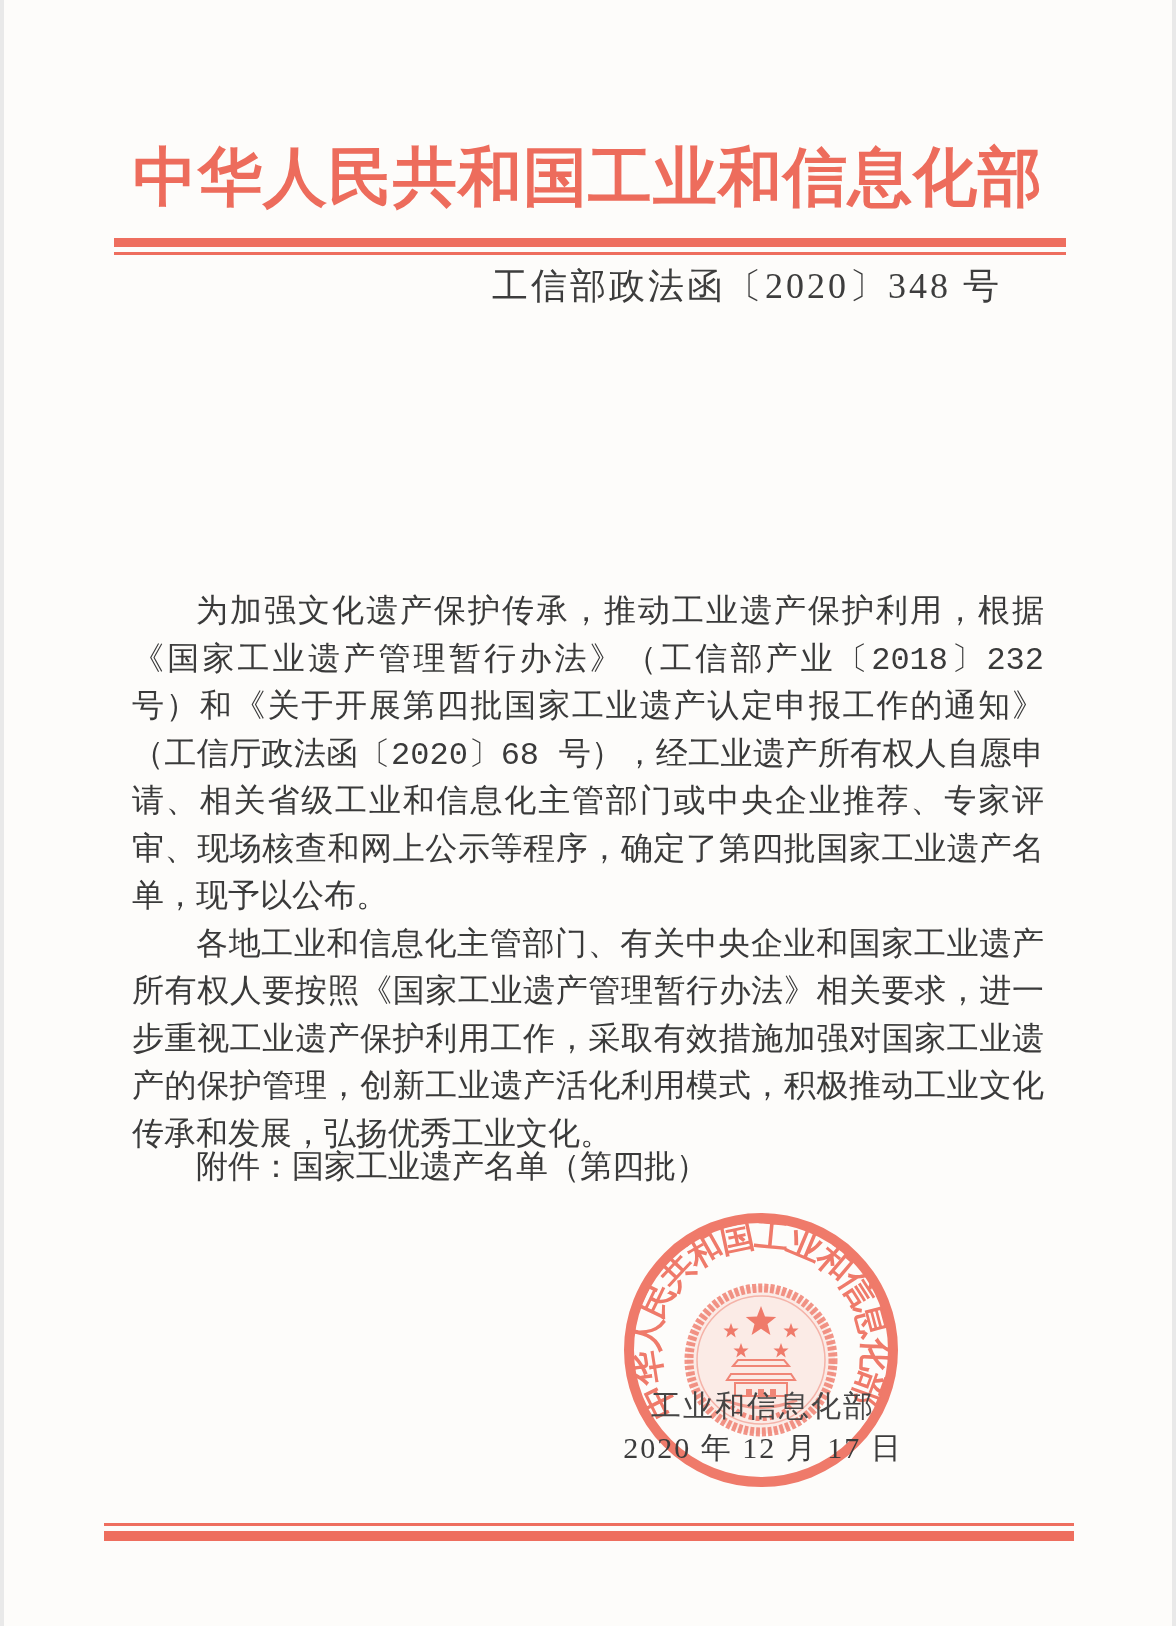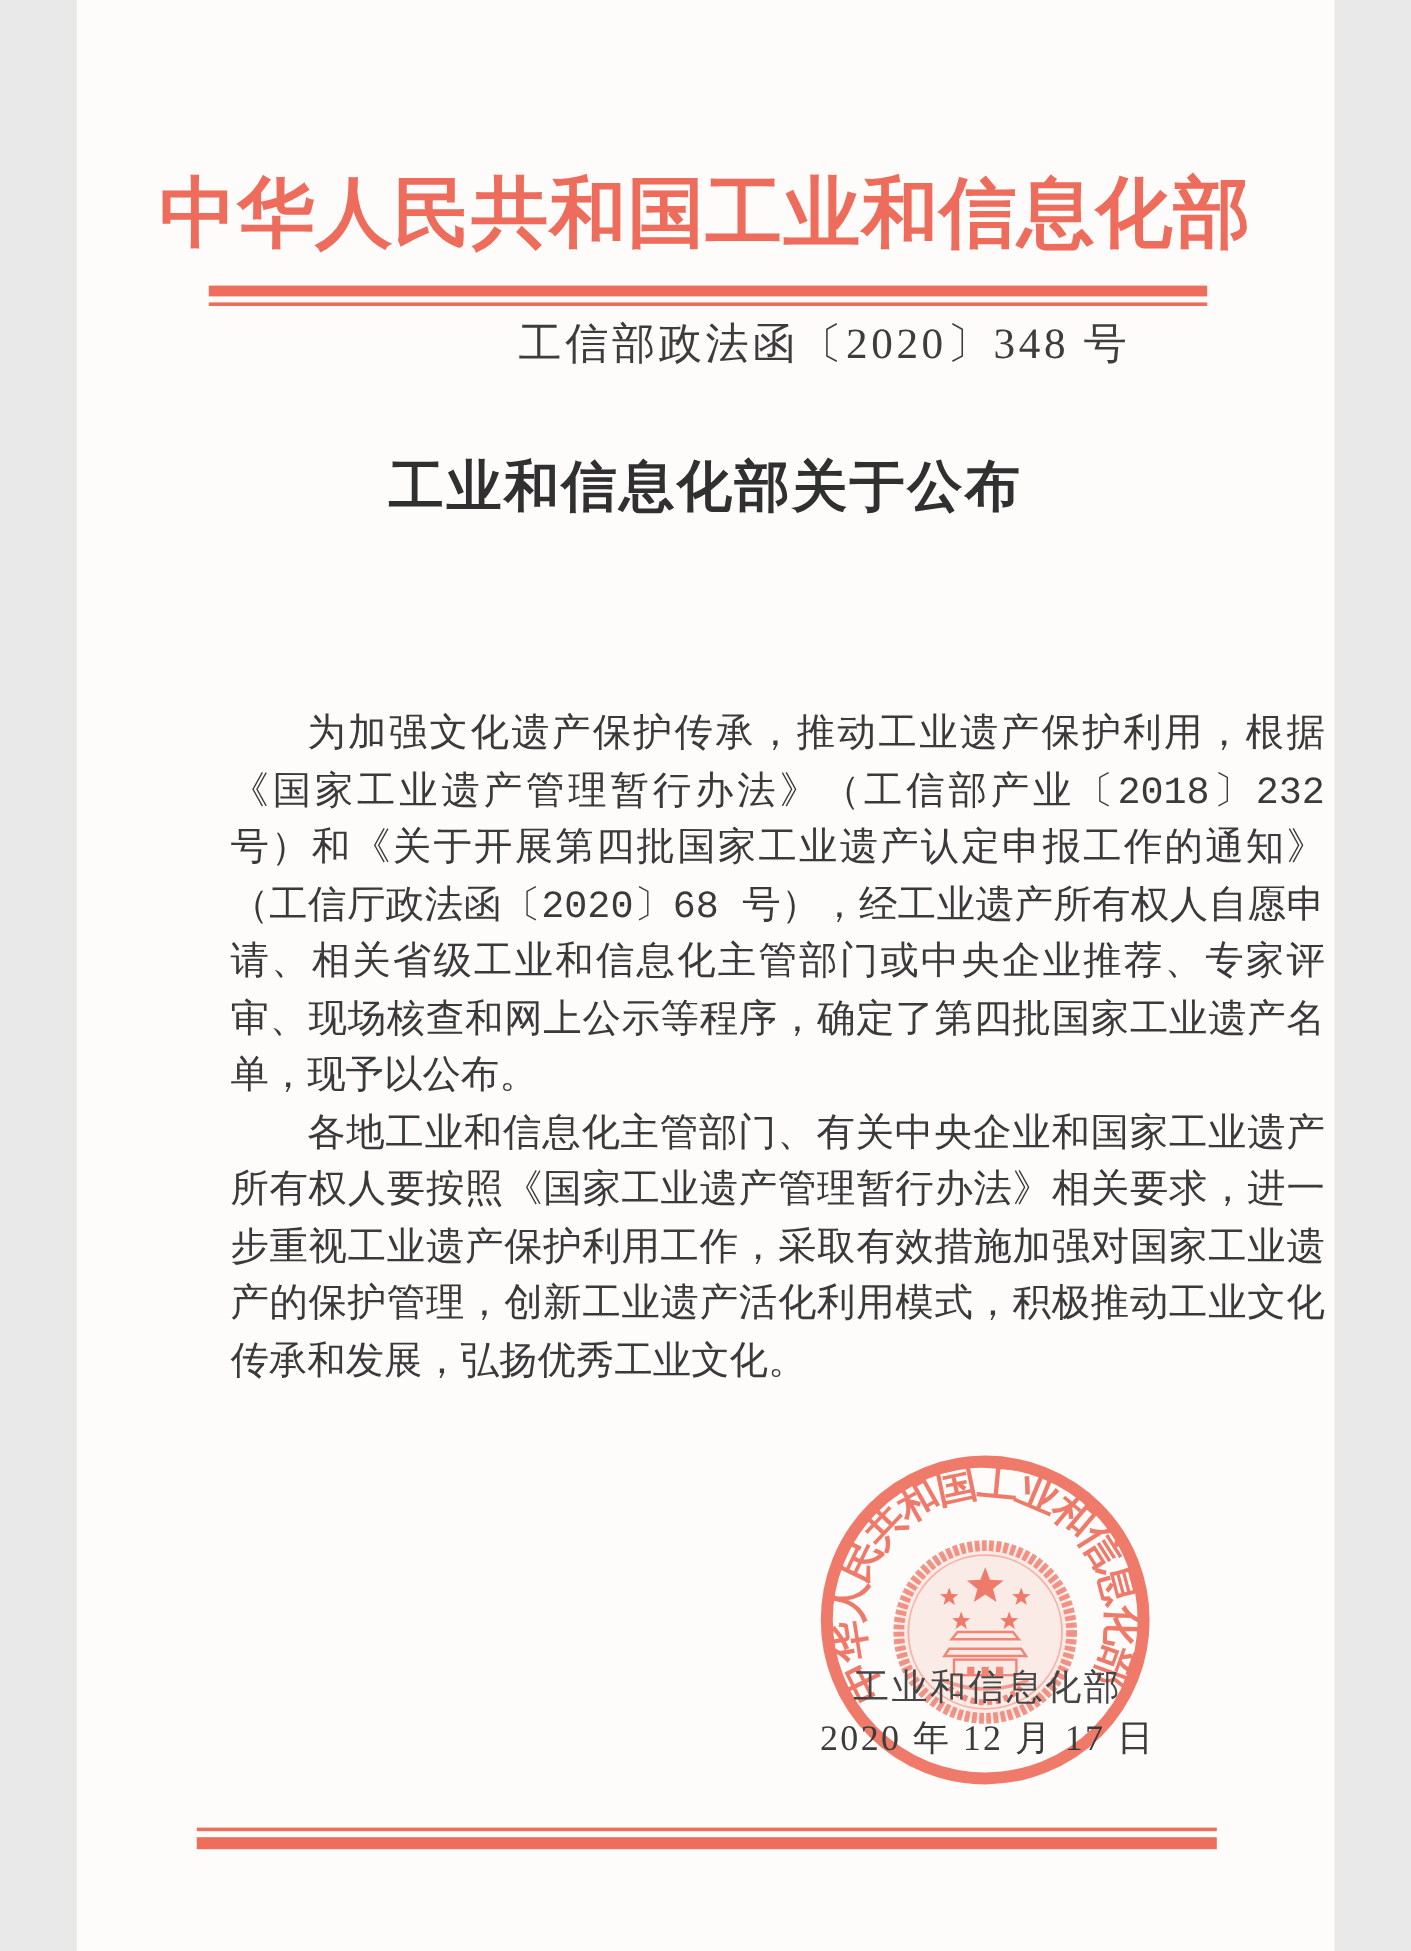--- a/index.html
+++ b/index.html
@@ -1,18 +1,18 @@
 <!DOCTYPE html>
 <html lang="zh" style="--header-red: #ed6c5c; --rule-red: #ee6e5e; --seal-red: #ee6f5e; --body-text: #3a3a3a;"><head>
 <meta charset="utf-8">
 <style>
   html,body{margin:0;padding:0;background:#e9e9e9;}
   .page{
     position:relative;
-    width:1048px;height:1626px;
+    width:1168px;height:1626px;
     margin:0 auto;
     background:#fdfcfa;
     overflow:hidden;
     font-family:"Liberation Serif","DejaVu Serif",serif;
     color:var(--body-text,#3a3a3a);
   }
   .letterhead{
     position:absolute;top:134px;left:0;right:0;
     text-align:center;
     font-size:64px;font-weight:700;
@@ -74,28 +74,28 @@
 <div class="page">
 
   <div class="letterhead">中华人民共和国工业和信息化部</div>
 
   <div class="rule rule-top-thick"></div>
   <div class="rule rule-top-thin"></div>
 
   <div class="doc-number">工信部政法函〔2020〕348 号</div>
 
   <div class="doc-title">
-    <div>工业和信息化部关于公布</div>
   </div>
 
   <div class="body-text">
     <p>为加强文化遗产保护传承，推动工业遗产保护利用，根据《国家工业遗产管理暂行办法》（工信部产业〔2018〕232 号）和《关于开展第四批国家工业遗产认定申报工作的通知》（工信厅政法函〔2020〕68 号），经工业遗产所有权人自愿申请、相关省级工业和信息化主管部门或中央企业推荐、专家评审、现场核查和网上公示等程序，确定了第四批国家工业遗产名单，现予以公布。</p>
     <p>各地工业和信息化主管部门、有关中央企业和国家工业遗产所有权人要按照《国家工业遗产管理暂行办法》相关要求，进一步重视工业遗产保护利用工作，采取有效措施加强对国家工业遗产的保护管理，创新工业遗产活化利用模式，积极推动工业文化传承和发展，弘扬优秀工业文化。</p>
   </div>
 
+  <div class="attachment">附件：国家工业遗产名单（第四批）</div>
 
   <svg class="seal" viewBox="0 0 280 280" aria-hidden="true">
     <defs>
       <path id="arcPath" d="M 57.7 202 A 103 103 0 1 1 222.3 202" fill="none"></path>
       <polygon id="smallstar" points="0,-8 2,-2.6 7.6,-2.5 3.2,0.9 4.7,6.5 0,3.1 -4.7,6.5 -3.2,0.9 -7.6,-2.5 -2,-2.6"></polygon>
     </defs>
 
     <circle cx="140" cy="140" r="132" fill="none" stroke="var(--seal-red,#ee6f5e)" stroke-width="10"></circle>
 
     <text font-size="34" font-weight="bold" fill="var(--seal-red,#ee6f5e)">

